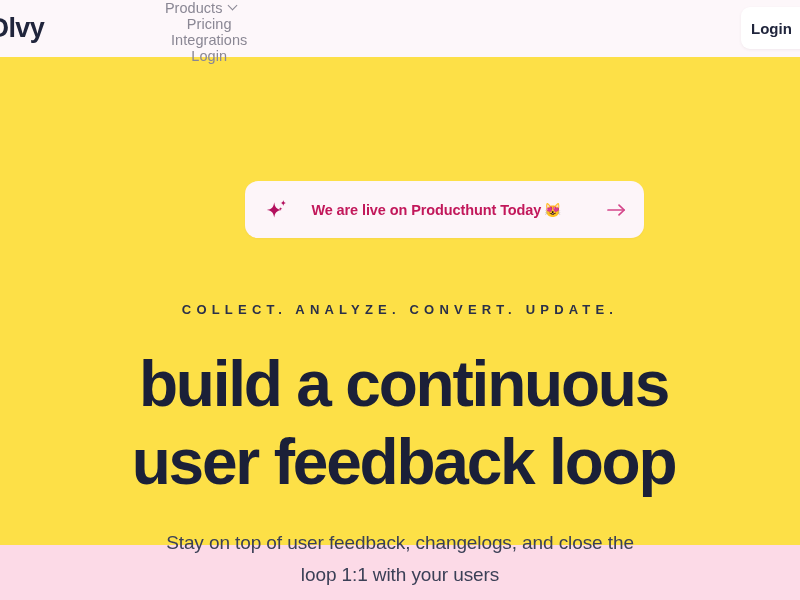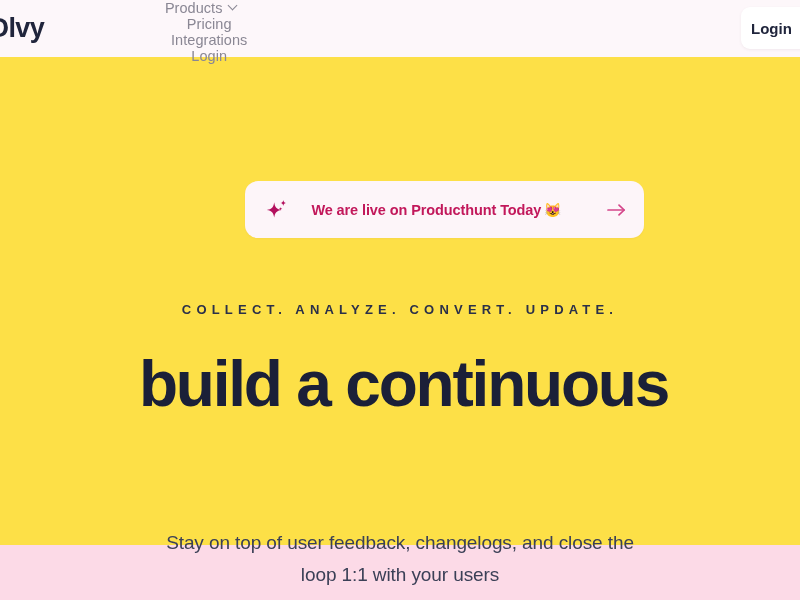--- a/index.html
+++ b/index.html
@@ -268,20 +268,21 @@
           <path d="M12 2.2 L17.2 7 L12 11.8" stroke="#d4458a" stroke-width="1.7" fill="none" stroke-linecap="round" stroke-linejoin="round"></path>
         </svg>
       </span>
 
     </div>
 
     <div class="eyebrow">COLLECT. ANALYZE. CONVERT. UPDATE.</div>
 
     <h1 class="headline">
       <span>build a continuous</span>
+      <span>user feedback loop</span>
     </h1>
 
     <p class="subtitle">
       <span>Stay on top of user feedback, changelogs, and close the</span>
       <span>loop 1:1 with your users</span>
     </p>
 
   </section>
 
 </div>

